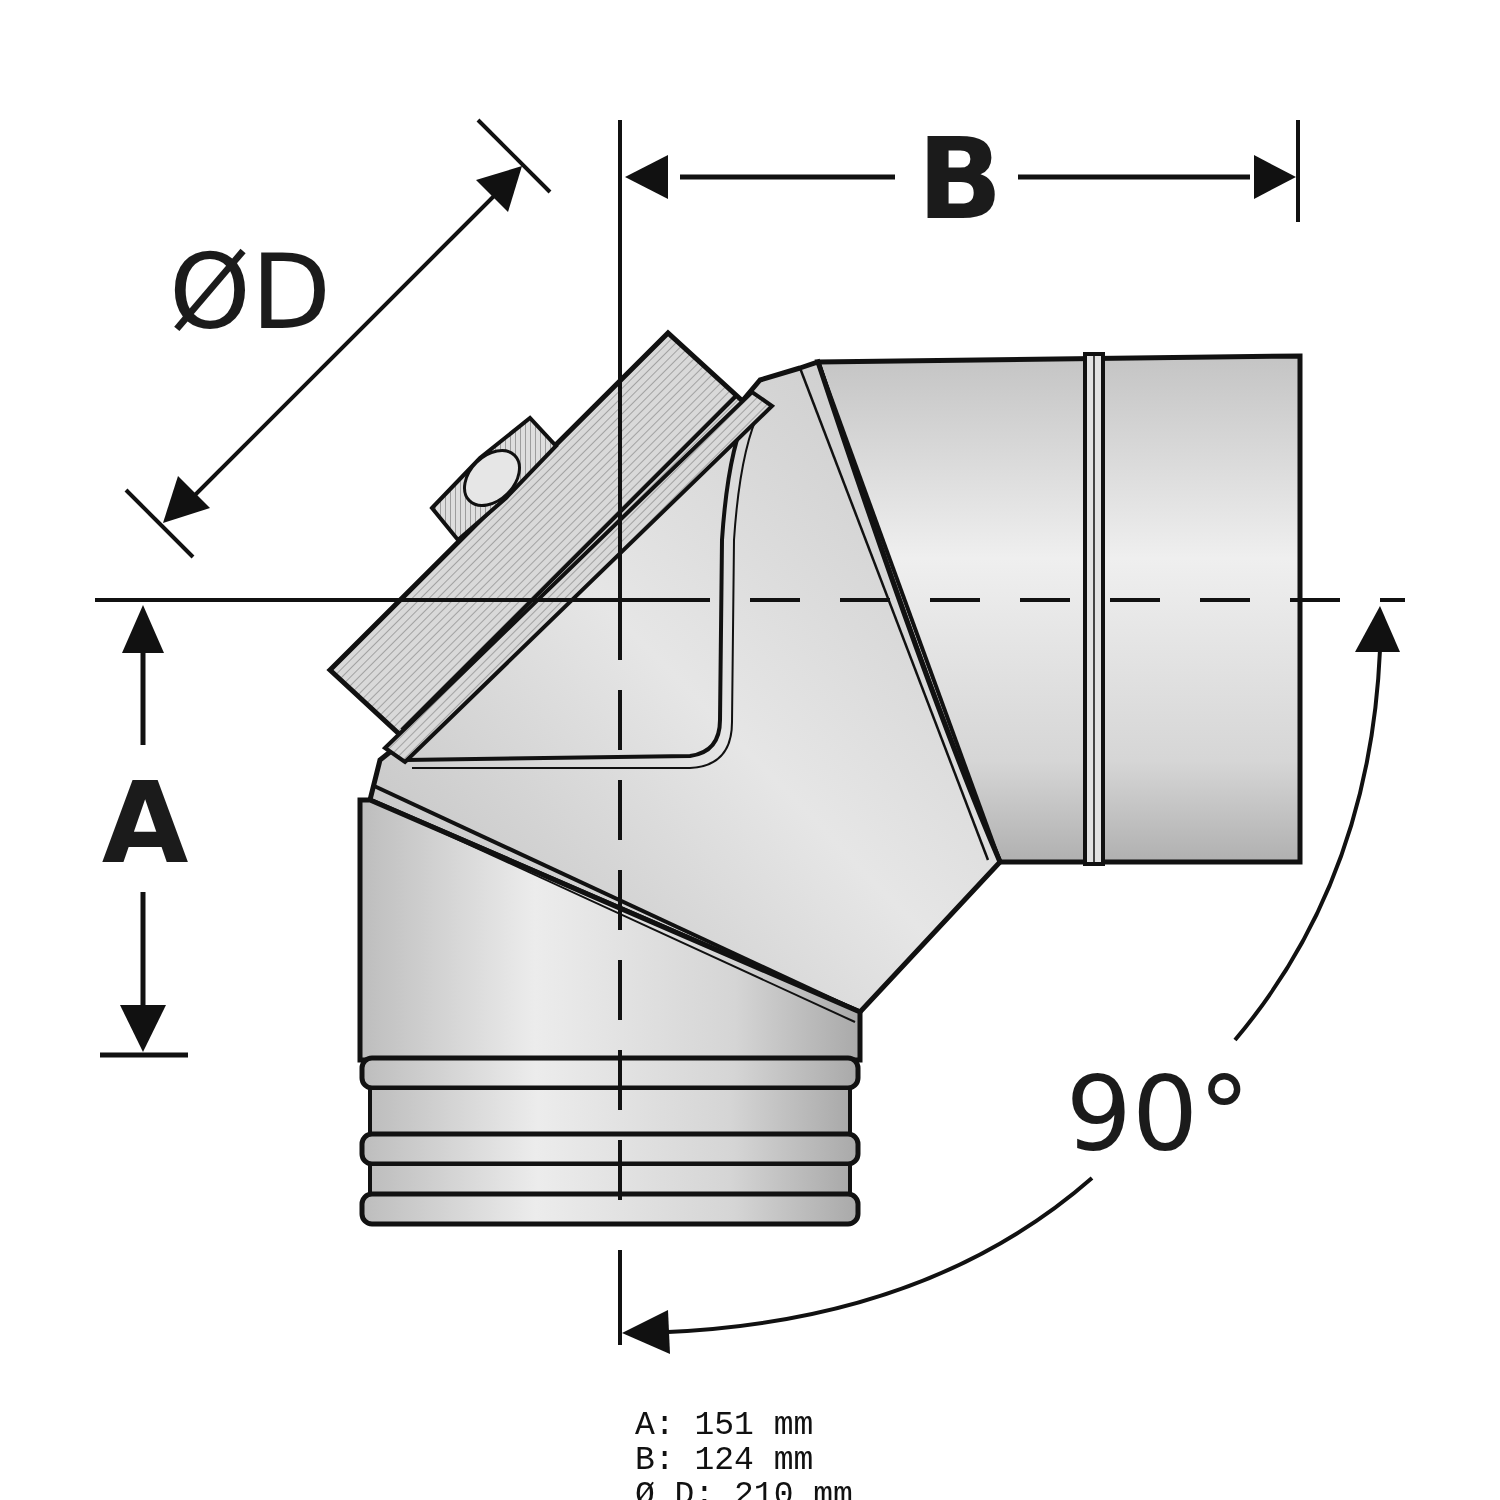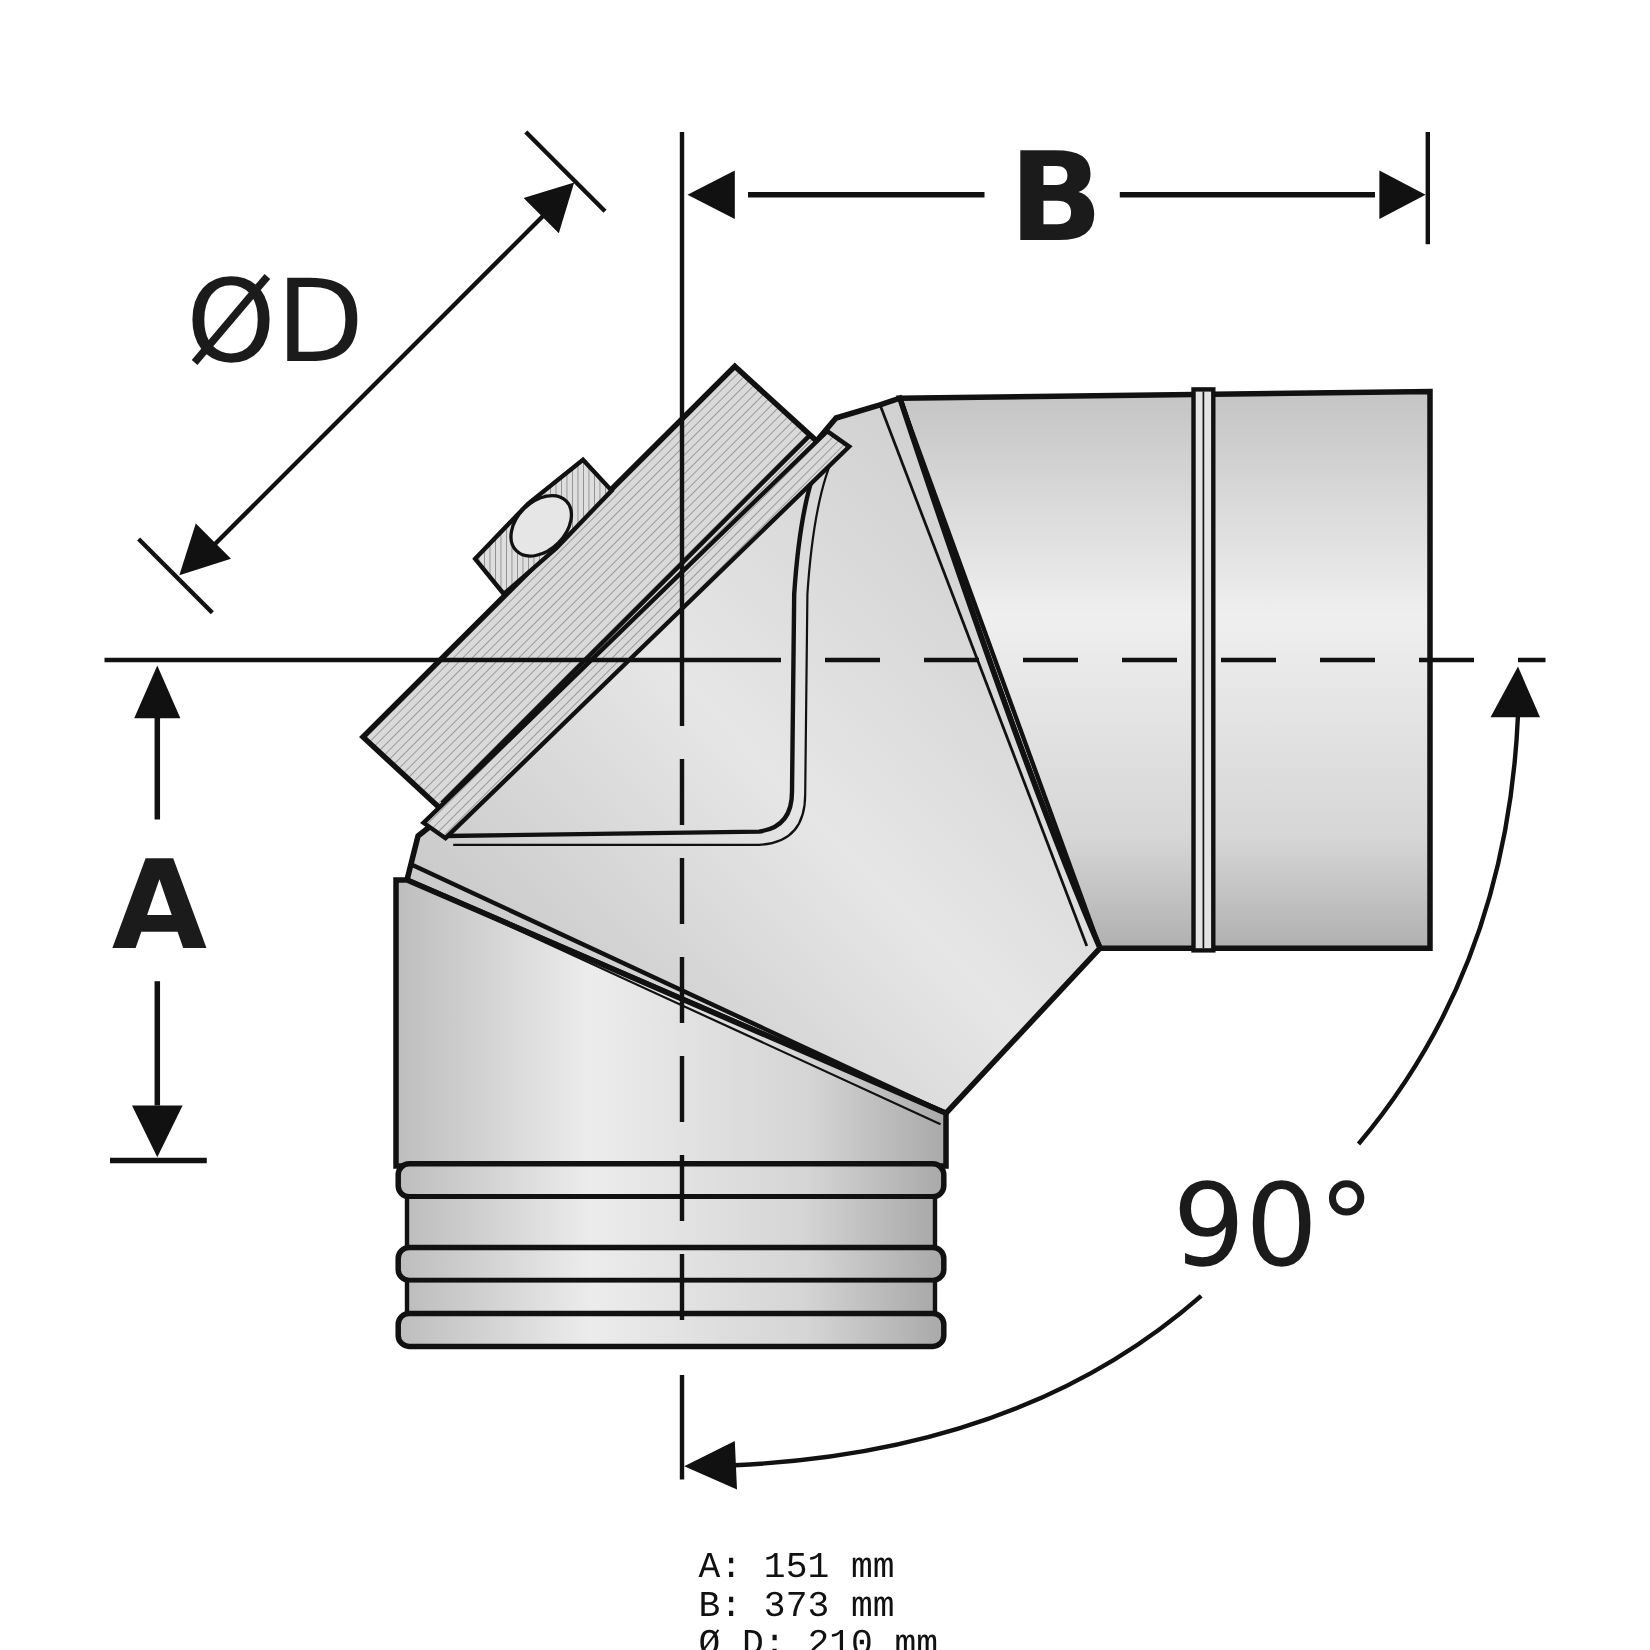--- a/index.html
+++ b/index.html
@@ -120,16 +120,16 @@
     <path d="M1380,650 Q1370,880 1235,1040" fill="none" stroke="#111" stroke-width="4"></path>
     <path d="M1380,606 L1355,652 L1400,652 Z" fill="#111"></path>
     <path d="M1092,1178 Q930,1320 668,1332" fill="none" stroke="#111" stroke-width="4"></path>
     <path d="M622,1333 L668,1310 L670,1354 Z" fill="#111"></path>
     <text class="dimlabel" x="1158" y="1150" font-size="104" text-anchor="middle">90°</text>
   </g>
 </svg>
 
 <div class="specs">
   <div><span>A:</span> <span>151 mm</span></div>
-  <div><span>B:</span> <span>373 mm</span></div>
+  <div><span>B:</span> <span>124 mm</span></div>
   <div><span>Ø D:</span> <span>210 mm</span></div>
 </div>
 </div>
 
 </body></html>

